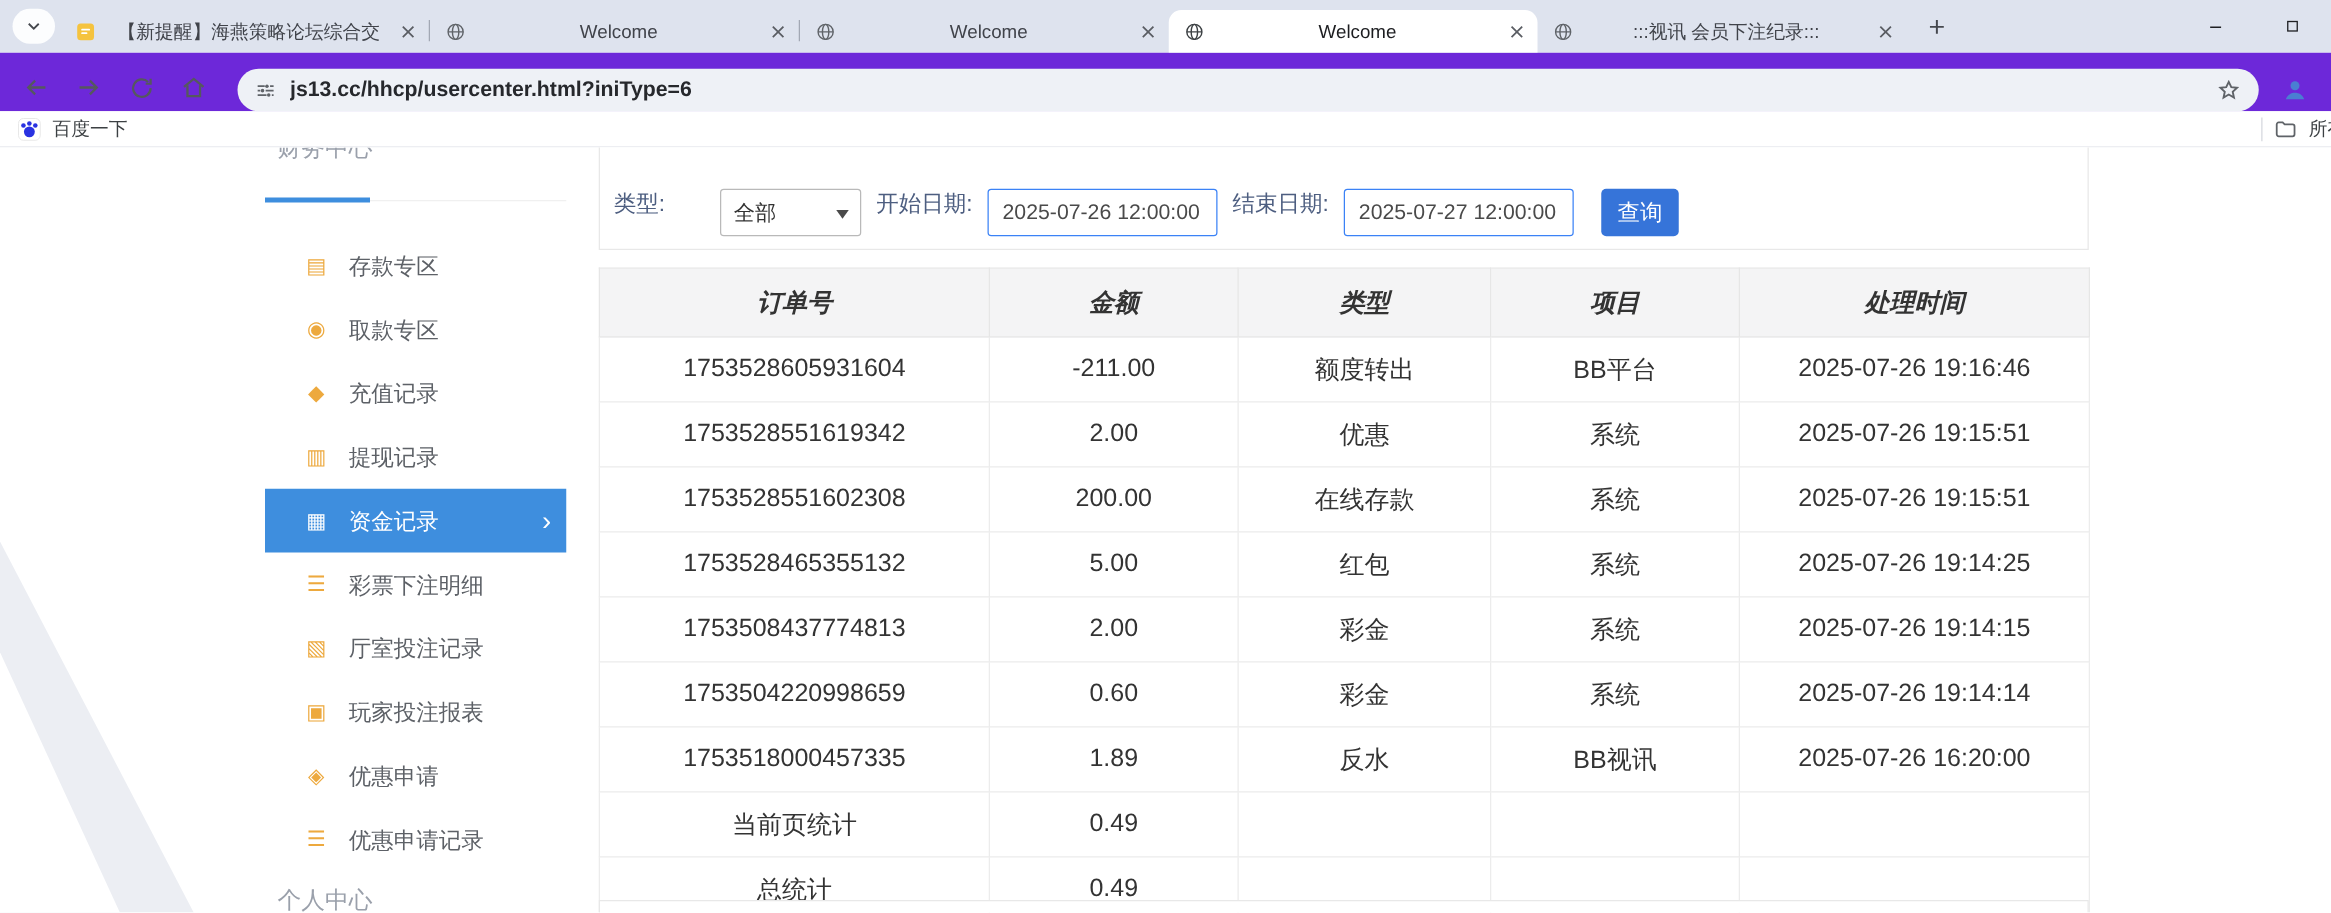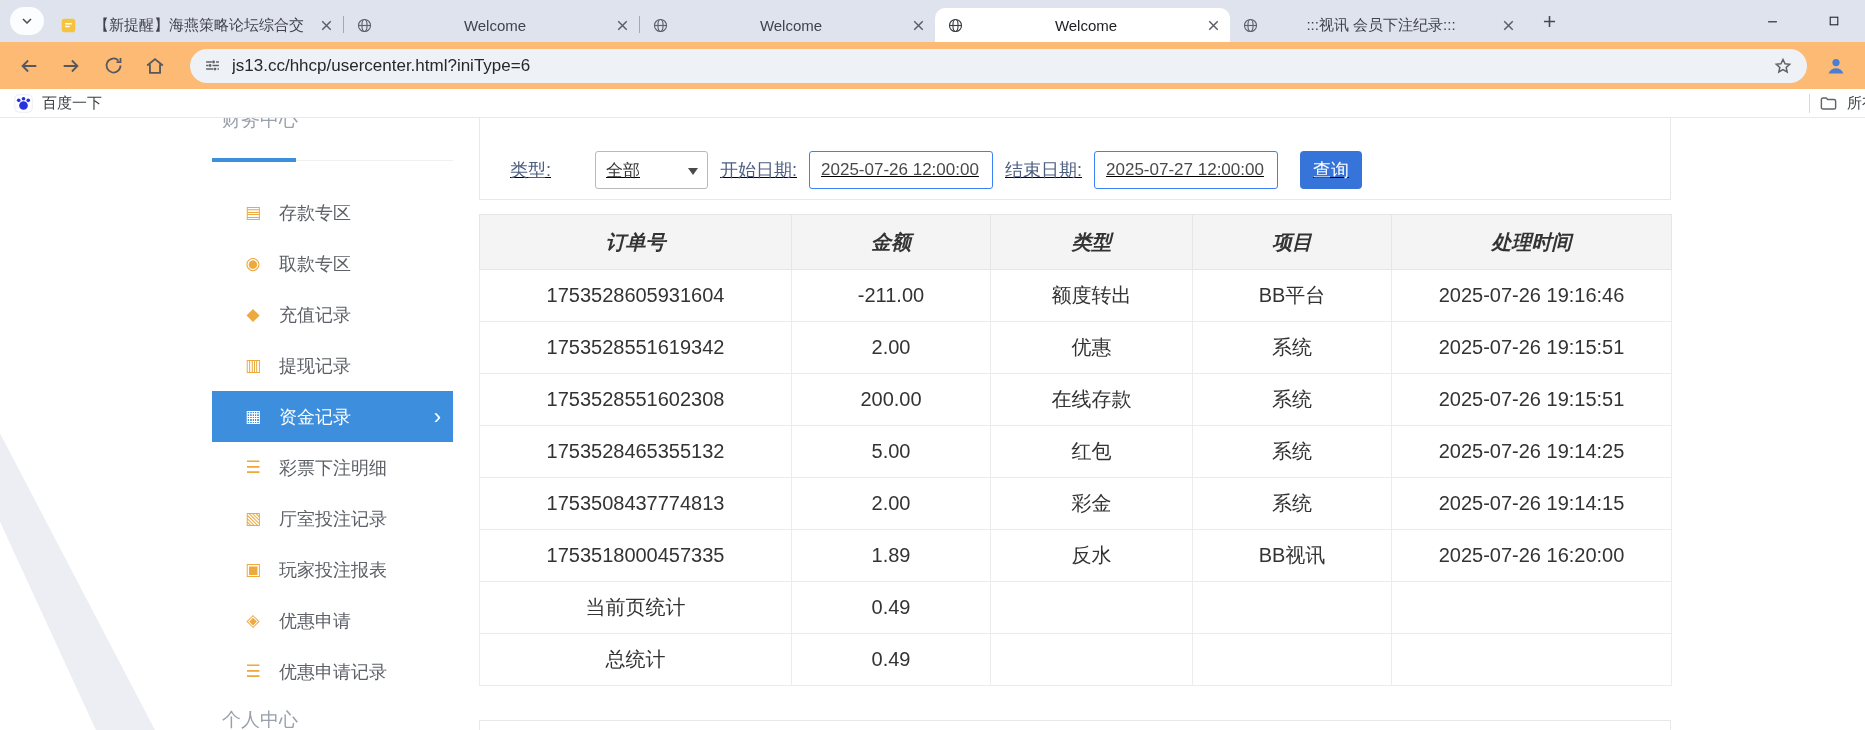--- a/index.html
+++ b/index.html
@@ -18,21 +18,21 @@
   .fav{width:17px;height:17px;margin-right:9px;flex:none;}
   .t-title{flex:1;overflow:hidden;white-space:nowrap;text-align:center;}
   .t-close{width:17px;height:17px;flex:none;margin-left:6px;color:#5a5d63;}
   .tab-sep{width:1px;height:17px;background:#a2a8b4;align-self:flex-end;margin-bottom:9px;}
   .newtab{width:28px;height:28px;align-self:flex-end;margin:0 0 7px 10px;display:flex;
           align-items:center;justify-content:center;color:#45484e;}
   .win-controls{position:absolute;right:0;top:0;height:42px;display:flex;}
   .win-btn{width:62px;height:42px;display:flex;align-items:center;justify-content:center;color:#1f2023;}
 
   
-  .toolbar{height:47px;background:#fdba74;display:flex;align-items:center;padding:0 12px 0 10px;}
+  .toolbar{height:47px;background:#6d28d9;display:flex;align-items:flex-end;padding:0 12px 0 10px;font-weight:bold;}
   .nav-btn{width:38px;height:38px;border-radius:19px;display:flex;align-items:center;
            justify-content:center;color:#55585e;margin-right:4px;flex:none;}
   .omnibox{flex:1;height:34px;background:#eef1f6;border-radius:17px;display:flex;align-items:center;
            padding:0 14px;margin:0 12px;color:#26282c;font-size:17px;}
   .site-ico{color:#5f6368;margin-right:11px;flex:none;}
   .url{flex:1;white-space:nowrap;overflow:hidden;}
   .star{color:#5f6368;flex:none;}
   .avatar{width:34px;height:34px;border-radius:50%;display:flex;align-items:center;
           justify-content:center;color:#4a7ed2;flex:none;}
 
@@ -65,21 +65,21 @@
   .s-ico{width:22px;margin-right:15px;color:#eda93e;font-size:17px;text-align:center;flex:none;}
   .side-item.active{background:#3e8ede;color:#fff;}
   .side-item.active .s-ico{color:#fff;}
   .s-chev{margin-left:auto;font-size:22px;line-height:1;color:#fff;}
   .side-section{margin-top:10px;padding-left:10px;font-size:19px;color:#9aa0ab;}
 
   
   .main{position:absolute;left:479px;top:0;width:1192px;height:613px;}
   .filterbox{position:absolute;top:-22px;left:0;width:1192px;height:104px;box-sizing:border-box;
              border:1px solid #e8e8e8;background:#fff;}
-  .f-row{position:absolute;left:30px;bottom:10px;height:38px;display:flex;align-items:center;text-decoration:underline;}
+  .f-row{position:absolute;left:11px;bottom:10px;height:38px;display:flex;align-items:flex-start;}
   .f-label{font-size:18px;color:#4d5e80;margin-right:12px;white-space:nowrap;}
   .f-select{width:113px;height:38px;box-sizing:border-box;border:1px solid #b9b9b9;border-radius:3px;
             background:#fff;display:flex;align-items:center;padding:0 10px;font-size:17px;color:#333;
             position:relative;margin-right:12px;cursor:pointer;margin-left:32px;}
   .caret{position:absolute;right:9px;top:16px;width:0;height:0;border:5px solid transparent;
          border-top:7px solid #4a4a4a;}
   .f-input{width:184px;height:38px;box-sizing:border-box;border:1px solid #3b82f6;border-radius:3px;
            font-size:17px;color:#4a4a4a;padding:0 11px;margin-right:12px;font-family:inherit;}
   .f-btn{width:62px;height:38px;background:#3674d9;color:#fff;border:none;border-radius:4px;
          font-size:18px;font-family:inherit;cursor:pointer;margin-left:10px;}
@@ -418,20 +418,27 @@
             <td>2025-07-26 19:14:25</td>
           </tr>
           <tr>
             <td>1753508437774813</td>
             <td>2.00</td>
             <td>彩金</td>
             <td>系统</td>
             <td>2025-07-26 19:14:15</td>
           </tr>
           <tr>
+            <td>1753504220998659</td>
+            <td>0.60</td>
+            <td>彩金</td>
+            <td>系统</td>
+            <td>2025-07-26 19:14:14</td>
+          </tr>
+          <tr>
             <td>1753518000457335</td>
             <td>1.89</td>
             <td>反水</td>
             <td>BB视讯</td>
             <td>2025-07-26 16:20:00</td>
           </tr>
           <tr>
             <td>当前页统计</td>
             <td>0.49</td>
             <td></td>

